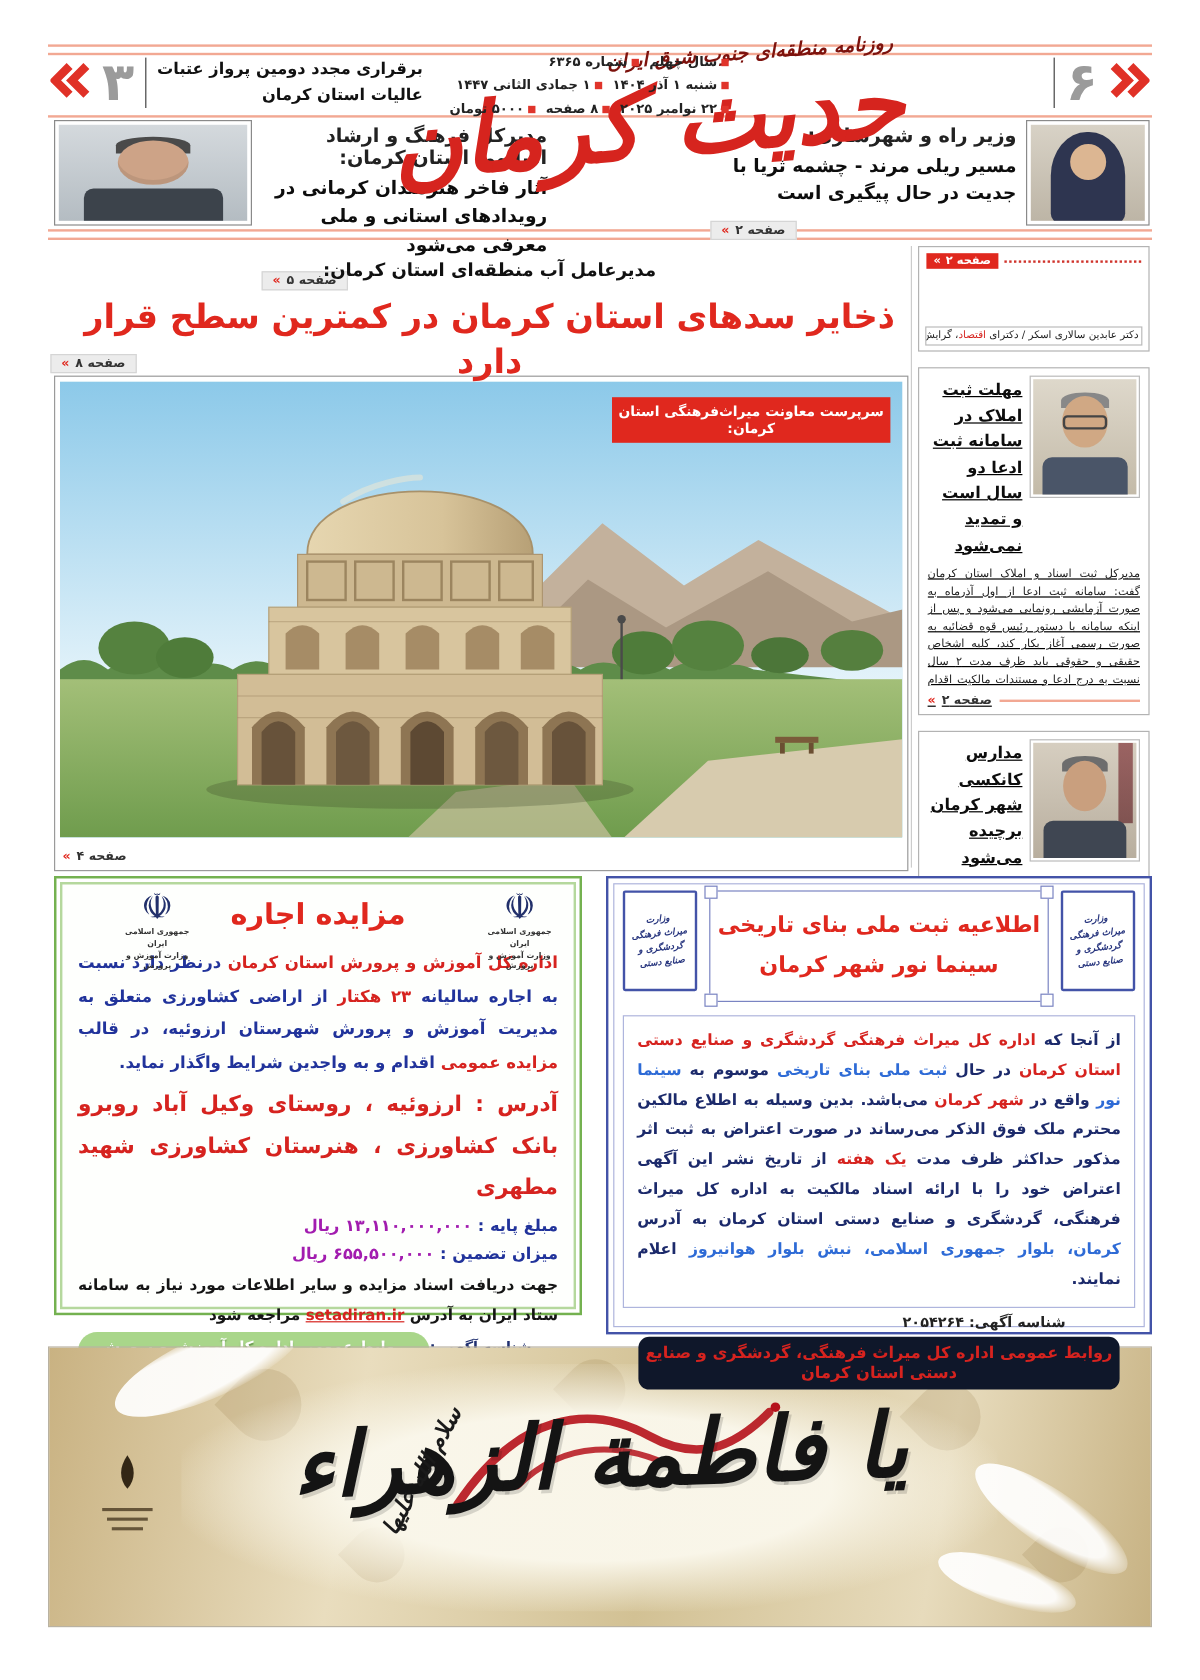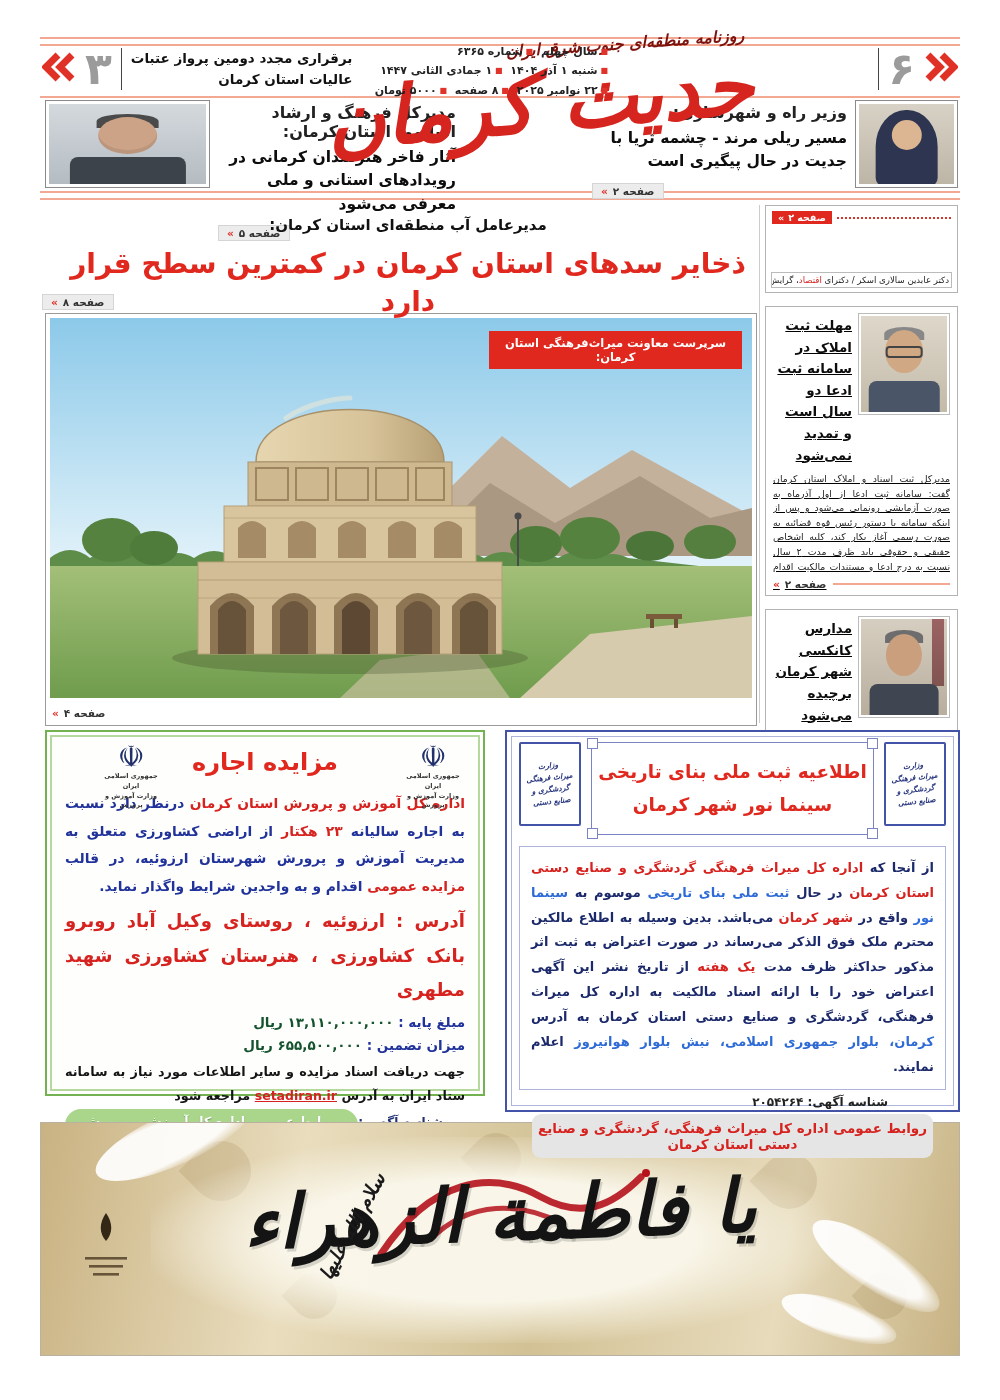--- a/index.html
+++ b/index.html
@@ -74,21 +74,21 @@
   .sitem-body{margin-top:6px;font-size:9.4px;color:#1c1c1c;text-align:justify;line-height:1.55;direction:rtl;overflow:hidden;}
   .sb1{max-height:100px;}
   .sb2{max-height:88px;}
   .sitem-foot{display:flex;direction:ltr;align-items:center;gap:6px;margin-top:6px;}
   .sitem-foot .line{flex:1;border-top:2px solid #f2a893;}
 
   
   .photo-box{position:absolute;left:45px;top:313px;width:712px;border:1px solid #9a9a9a;background:#fff;padding:4px;box-sizing:border-box;}
   .scene{position:relative;width:702px;height:380px;overflow:hidden;background:#bfe0ef;}
   .photo-foot{padding:4px 2px 0;direction:ltr;}
-  .ov{position:absolute;top:13px;right:10px;width:253px;text-align:center;direction:rtl;}
+  .ov{position:absolute;top:13px;right:10px;width:232px;text-align:center;direction:rtl;}
   .ov-kicker{background:#e0281e;color:#fff;font-size:11.5px;font-weight:bold;padding:5px 4px;}
   .ov-title{background:#fff;margin-top:3px;padding:7px 6px;font-size:16px;font-weight:bold;color:#0d0d0d;line-height:1.55;box-shadow:0 0 0 1px #ddd;}
 
   
   .avatar{position:relative;width:100%;height:100%;overflow:hidden;}
   .avatar .head{position:absolute;border-radius:50%;}
   .avatar .body{position:absolute;border-radius:8px 8px 0 0;}
   .av-man1{background:linear-gradient(180deg,#d4d9dd,#b4bcc2);}
   .av-man1 .head{left:50%;top:16%;width:38%;height:46%;transform:translateX(-50%);background:#cda387;box-shadow:inset 0 -4px 0 rgba(0,0,0,.08);}
   .av-man1 .hair{position:absolute;left:50%;top:12%;width:40%;height:18%;transform:translateX(-50%);border-radius:50% 50% 0 0;background:#4a4a4a;}
@@ -118,21 +118,21 @@
   .emblem .sign{font-size:30px;line-height:1;}
   .emblem .cap{font-size:6.5px;font-weight:bold;line-height:1.5;color:#333;}
   .emblem-r{right:14px;}
   .emblem-l{left:48px;}
   .tender-title{text-align:center;color:#e0281e;font-size:24px;font-weight:bold;margin-top:2px;}
   .tender-p1{margin-top:14px;font-size:13.8px;font-weight:bold;line-height:2.0;text-align:justify;color:#21339b;}
   .tender-p1 .red,.tender .red{color:#d6231f;}
   .tender-address{margin-top:4px;font-size:18px;font-weight:bold;line-height:1.9;color:#d6231f;text-align:justify;}
   .tender-row{margin-top:7px;font-size:13.5px;font-weight:bold;}
   .tender-row .lbl{color:#21339b;}
-  .tender-row .val{color:#14532d;text-align:center;}
+  .tender-row .val{color:#a21caf;text-align:center;}
   .tender-note{margin-top:7px;font-size:12.8px;font-weight:bold;color:#151515;line-height:1.9;text-align:justify;}
   .tender-note .lnk{color:#d6231f;text-decoration:underline;direction:ltr;unicode-bidi:embed;font-size:12.5px;}
   .tender-foot{margin-top:auto;display:flex;align-items:center;justify-content:space-between;direction:ltr;}
   .tender-pill{background:#a9d68a;color:#fff;text-shadow:0 1px 1px rgba(40,90,20,.55);font-weight:bold;font-size:12.5px;padding:5px 18px;border-radius:16px;}
   .tender-id{font-size:12px;font-weight:bold;color:#203070;}
 
   
   .heritage{position:absolute;left:505px;top:730px;width:455px;height:382px;border:2px solid #4353a8;background:#fff;box-sizing:border-box;padding:10px 12px 8px;direction:rtl;}
   .heritage::before{content:"";position:absolute;inset:4px;border:1px solid #aeb5dd;pointer-events:none;}
   .h-head{display:flex;direction:rtl;align-items:stretch;position:relative;z-index:1;}
@@ -140,21 +140,21 @@
   .h-logo .scr{transform:rotate(-6deg);}
   .h-titlebox{flex:1;margin:0 10px;border:1.5px solid #7a84c2;position:relative;text-align:center;padding:12px 6px;}
   .h-titlebox .corner{position:absolute;width:9px;height:9px;border:1.5px solid #7a84c2;background:#fff;}
   .c-tl{top:-5px;left:-5px;}  .c-tr{top:-5px;right:-5px;}
   .c-bl{bottom:-5px;left:-5px;}  .c-br{bottom:-5px;right:-5px;}
   .h-title{color:#e0281e;font-weight:bold;font-size:18.5px;line-height:1.8;}
   .h-body{margin-top:11px;border:1px solid #aeb5dd;padding:9px 11px;font-size:13px;font-weight:bold;line-height:1.92;text-align:justify;color:#1c2a6b;position:relative;z-index:1;}
   .h-body .red{color:#d6231f;}
   .h-body .blue{color:#2e6bd6;}
   .h-id{margin-top:5px;font-size:12px;font-weight:bold;color:#222;text-align:right;padding-right:58px;position:relative;z-index:1;}
-  .h-pill{margin:5px auto 0;width:92%;background:#e5e5e5;border-radius:9px;color:#d6231f;font-weight:bold;font-size:13.5px;text-align:center;padding:6px 4px;position:relative;z-index:1;}
+  .h-pill{margin:5px auto 0;width:92%;background:#0f172a;border-radius:9px;color:#d6231f;font-weight:bold;font-size:13.5px;text-align:center;padding:6px 4px;position:relative;z-index:1;}
 
   
   .banner{position:absolute;left:40px;top:1122px;width:920px;height:234px;border:1px solid #b9b2a2;box-sizing:border-box;overflow:hidden;background:linear-gradient(100deg,#c9b282,#e9ddbe 28%,#d2c194 55%,#e7dbbc 80%,#c7b283);}
   .paisley{position:absolute;border-radius:62% 62% 62% 0;background:rgba(140,110,60,.17);transform:rotate(45deg);}
   .cloud{position:absolute;left:110px;top:14px;width:680px;height:206px;background:radial-gradient(ellipse at center,rgba(250,247,235,.97) 42%,rgba(250,247,235,0) 74%);}
   .b-main{position:absolute;left:0;right:0;top:48px;text-align:center;font-size:74px;font-weight:bold;font-style:italic;color:#141414;transform:rotate(-2deg);text-shadow:2px 3px 0 rgba(0,0,0,.14);}
   .b-sub{position:absolute;left:252px;top:92px;font-size:19px;font-weight:bold;font-style:italic;color:#1a1a1a;transform:rotate(-62deg);}
   .b-flourish{position:absolute;left:330px;top:36px;}
   .feather{position:absolute;background:radial-gradient(ellipse at 35% 50%,#ffffff 55%,rgba(255,255,255,0) 78%);border-radius:50%;opacity:.92;}
   .f1{left:48px;top:-10px;width:170px;height:52px;transform:rotate(-24deg);}

